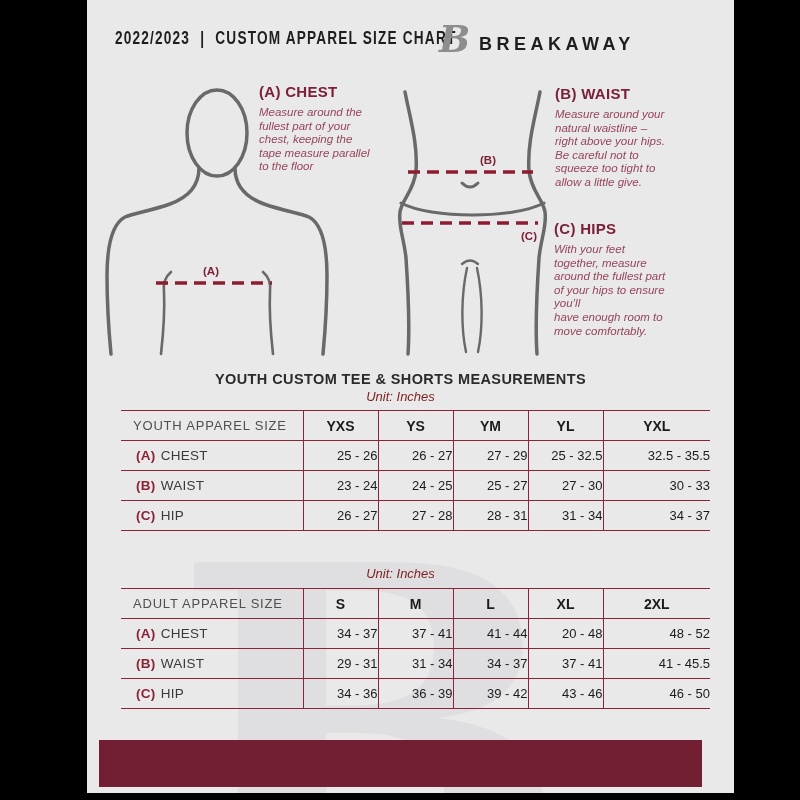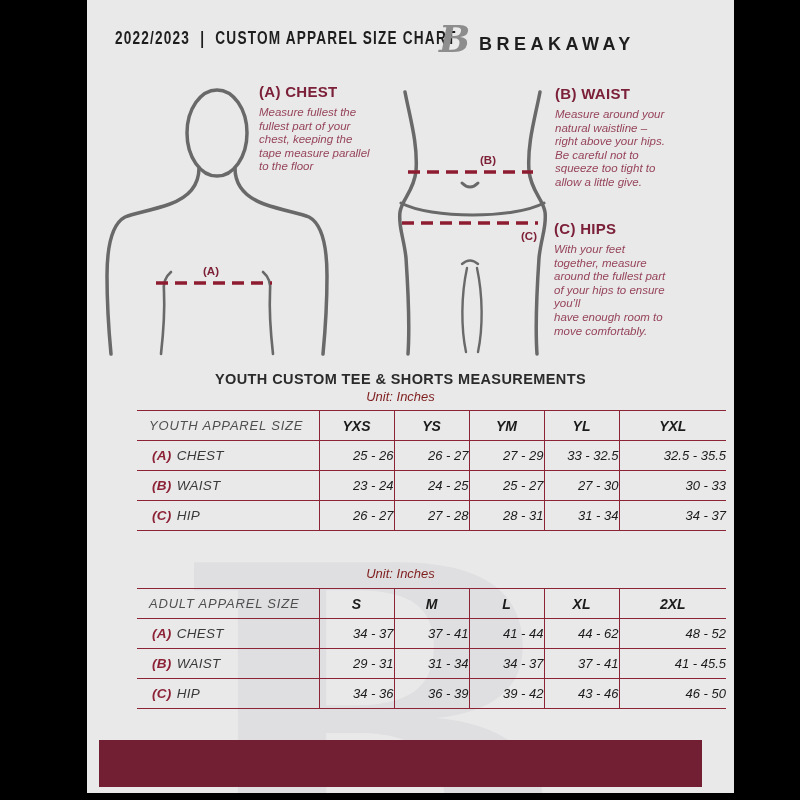--- a/index.html
+++ b/index.html
@@ -36,21 +36,21 @@
 
   
   .section-title{position:absolute;left:0;width:627px;text-align:center;font-weight:bold;
                  font-size:14.5px;color:#2b2b2b;letter-spacing:0.4px;}
   .section-unit{position:absolute;left:0;width:627px;text-align:center;font-style:italic;
                 font-size:13px;color:#7f1d1d;}
   #youth-title{top:371px;} #youth-unit{top:389px;}
   #adult-title{top:548px;} #adult-unit{top:566px;}
 
   
-  table.size-table{position:absolute;left:50px;width:589px;border-collapse:collapse;table-layout:fixed;font-style:italic;}
+  table.size-table{position:absolute;left:34px;width:589px;border-collapse:collapse;table-layout:fixed;}
   #youth-table{top:410px;} #adult-table{top:588px;}
   .size-table td,.size-table th{border-bottom:1.5px solid #8c2438;padding:0;}
   .size-table tr:first-child>*{border-top:1.5px solid #8c2438;}
   .size-table tr>*:nth-child(n+2){border-left:1.5px solid #8c2438;}
   .size-table tr{height:30px;}
   .corner-cell{text-align:left;padding-left:12px !important;font-size:13px;color:#4f4f4f;
                letter-spacing:0.8px;font-weight:normal;}
   .size-col{font-size:14px;font-weight:bold;color:#1b1b1b;text-align:center;}
   .row-label{text-align:left;padding-left:15px !important;font-size:13.5px;color:#3a3a3a;letter-spacing:0.3px;}
   .row-label .prefix{font-weight:bold;color:#8c2236;margin-right:5px;}
@@ -93,21 +93,21 @@
       <path class="outline" style="stroke-width:2.4" d="M 72,180 C 66,208 66,240 71,264"></path>
       <path class="outline" style="stroke-width:2.4" d="M 82,180 C 88,208 88,240 83,264"></path>
       <path class="dashline" d="M 13,84 L 138,84"></path>
       <text class="diag-label" x="85" y="76">(B)</text>
       <path class="dashline" d="M 7,135 L 143,135"></path>
       <text class="diag-label" x="126" y="152">(C)</text>
     </svg>
 
     <div class="instr" id="instr-a">
       <h3>(A) CHEST</h3>
-      <div class="line">Measure fullest the</div>
+      <div class="line">Measure around the</div>
       <div class="line">fullest part of your</div>
       <div class="line">chest, keeping the</div>
       <div class="line">tape measure parallel</div>
       <div class="line">to the floor</div>
     </div>
 
     <div class="instr" id="instr-b">
       <h3>(B) WAIST</h3>
       <div class="line">Measure around your</div>
       <div class="line">natural waistline –</div>
@@ -147,21 +147,21 @@
         <th class="size-col">YS</th>
         <th class="size-col">YM</th>
         <th class="size-col">YL</th>
         <th class="size-col">YXL</th>
       </tr>
       <tr>
         <td class="row-label"><span class="prefix">(A)</span><span>CHEST</span></td>
         <td class="value">25 - 26</td>
         <td class="value">26 - 27</td>
         <td class="value">27 - 29</td>
-        <td class="value">33 - 32.5</td>
+        <td class="value">25 - 32.5</td>
         <td class="value">32.5 - 35.5</td>
       </tr>
       <tr>
         <td class="row-label"><span class="prefix">(B)</span><span>WAIST</span></td>
         <td class="value">23 - 24</td>
         <td class="value">24 - 25</td>
         <td class="value">25 - 27</td>
         <td class="value">27 - 30</td>
         <td class="value">30 - 33</td>
       </tr>
@@ -194,21 +194,21 @@
         <th class="size-col">M</th>
         <th class="size-col">L</th>
         <th class="size-col">XL</th>
         <th class="size-col">2XL</th>
       </tr>
       <tr>
         <td class="row-label"><span class="prefix">(A)</span><span>CHEST</span></td>
         <td class="value">34 - 37</td>
         <td class="value">37 - 41</td>
         <td class="value">41 - 44</td>
-        <td class="value">44 - 62</td>
+        <td class="value">20 - 48</td>
         <td class="value">48 - 52</td>
       </tr>
       <tr>
         <td class="row-label"><span class="prefix">(B)</span><span>WAIST</span></td>
         <td class="value">29 - 31</td>
         <td class="value">31 - 34</td>
         <td class="value">34 - 37</td>
         <td class="value">37 - 41</td>
         <td class="value">41 - 45.5</td>
       </tr>

